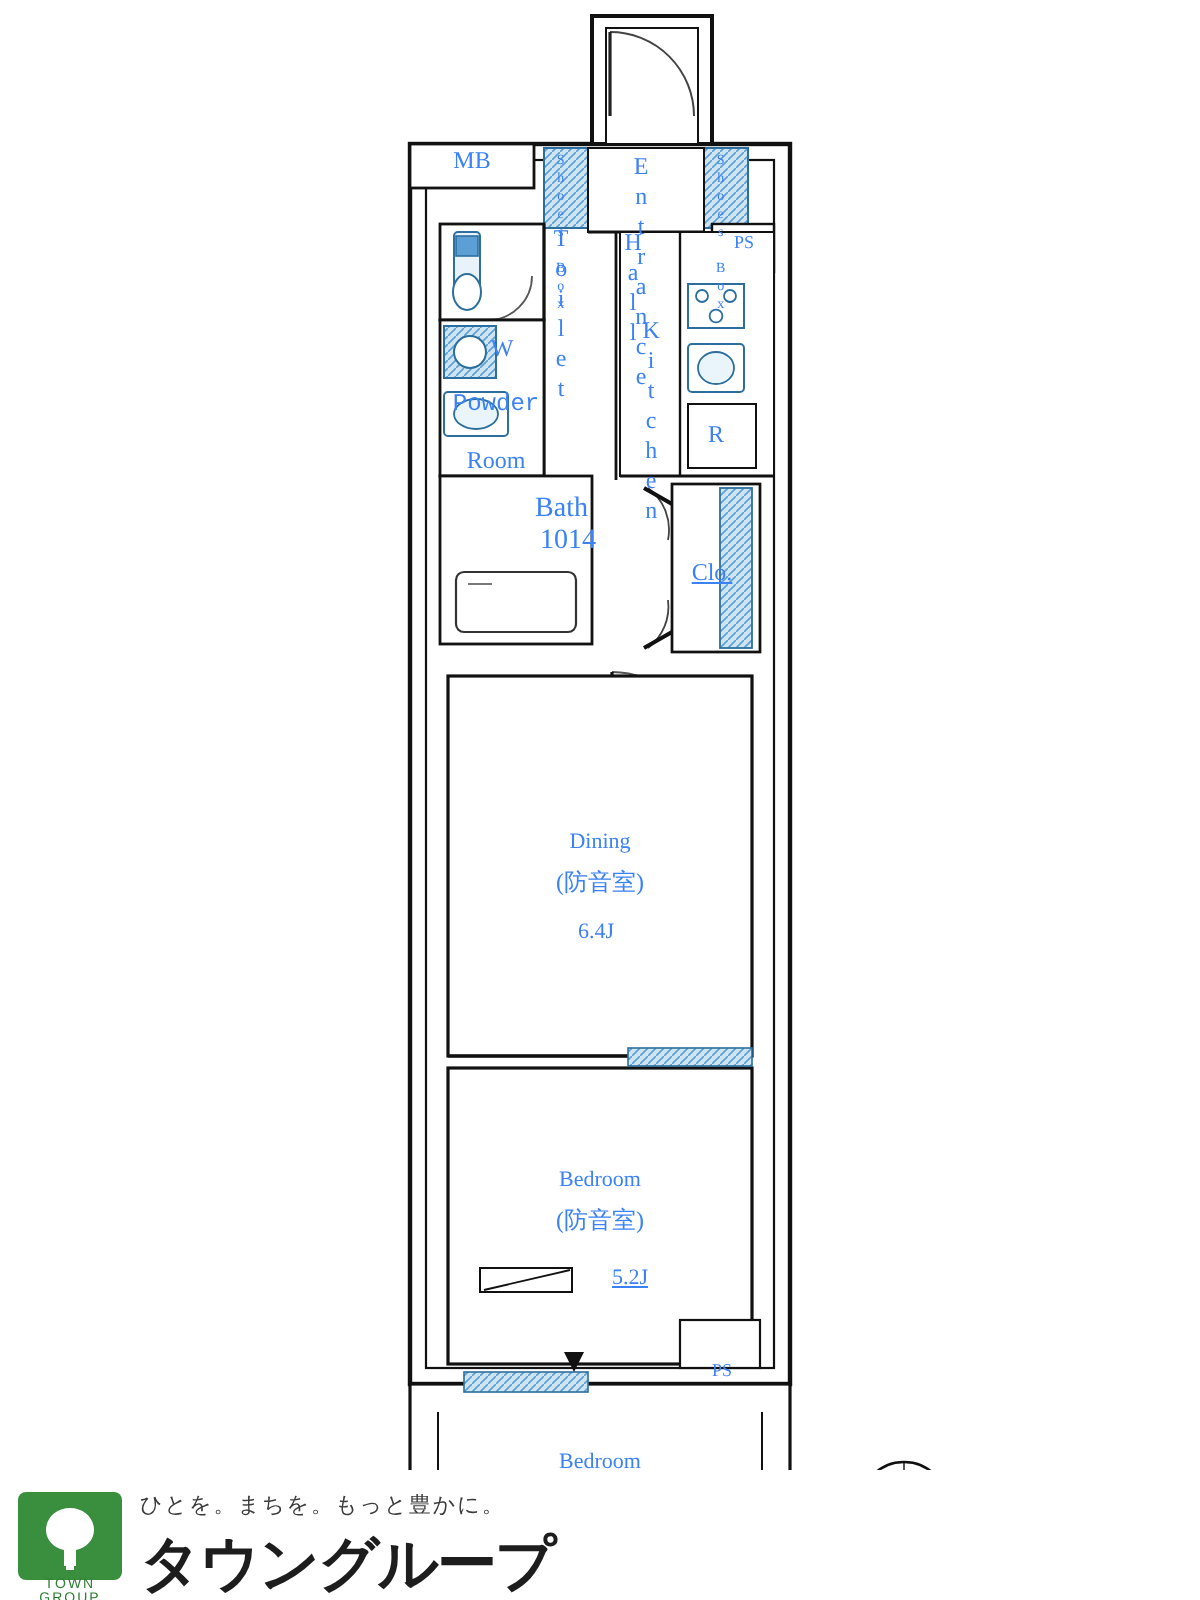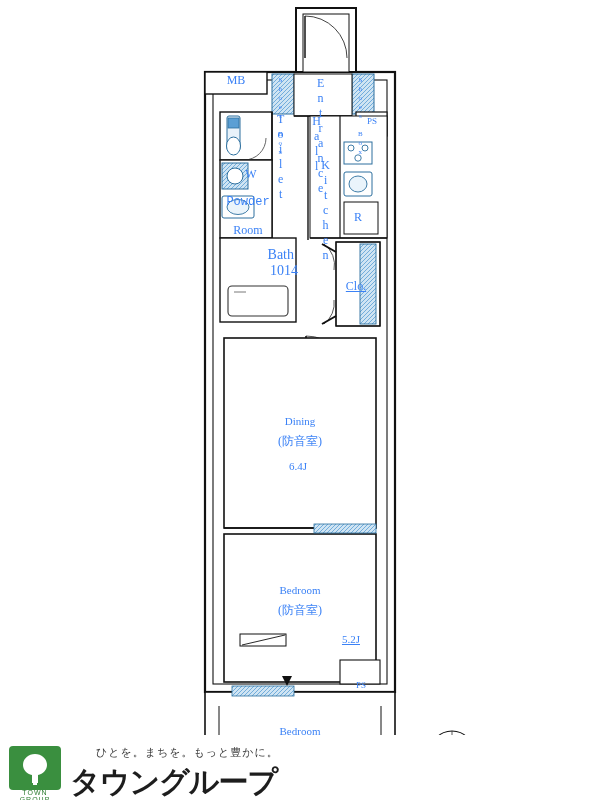--- a/index.html
+++ b/index.html
@@ -39,21 +39,21 @@
     background:#fff;
   }
   .logo-mark{
     position:absolute;left:8px;top:10px;width:54px;height:52px;
   }
   .logo-text{
     position:absolute;left:70px;top:10px;
   }
   .logo-tag{
     font-family:"Liberation Sans", sans-serif;
-    font-size:11px;color:#3b3b3b;letter-spacing:1px;margin-left:26px;
+    font-size:11px;color:#3b3b3b;letter-spacing:1px;
   }
   .logo-main{
     font-family:"Liberation Sans", sans-serif;
     font-size:30px;font-weight:bold;color:#1d1d1d;letter-spacing:-1px;
     margin-top:2px;
   }
   .logo-sub{
     position:absolute;left:8px;top:54px;width:54px;text-align:center;
     font-family:"Liberation Sans", sans-serif;font-size:7px;color:#2f7d32;letter-spacing:1px;
   }
@@ -225,21 +225,21 @@
 <div class="lbl lg" style="left:222px;top:264px;width:76px;">1014</div>
 
 <div class="lbl md" style="left:340px;top:280px;width:32px;text-decoration:underline;">Clo.</div>
 
 <div class="lbl xl" style="left:224px;top:416px;width:152px;">Dining</div>
 <div class="lbl md" style="left:224px;top:435px;width:152px;">(防音室)</div>
 <div class="lbl xl" style="left:224px;top:461px;width:148px;">6.4J</div>
 
 <div class="lbl xl" style="left:224px;top:585px;width:152px;">Bedroom</div>
 <div class="lbl md" style="left:224px;top:604px;width:152px;">(防音室)</div>
-<div class="lbl xl" style="left:270px;top:634px;width:90px;text-align:right;text-decoration:underline;">5.2J</div>
+<div class="lbl xl" style="left:270px;top:634px;width:90px;text-align:center;text-decoration:underline;">5.2J</div>
 
 <div class="lbl sm" style="left:348px;top:681px;width:26px;">PS</div>
 
 <div class="lbl xl" style="left:225px;top:726px;width:150px;">Bedroom</div>
 
 <svg id="compass" viewBox="0 0 70 70">
   <circle cx="32" cy="35" r="22" fill="#ffffff" stroke="#111" stroke-width="1.2"></circle>
   <line x1="32" y1="13" x2="32" y2="57" stroke="#111" stroke-width="0.7"></line>
   <line x1="10" y1="35" x2="54" y2="35" stroke="#111" stroke-width="0.7"></line>
   <polygon points="10,35 48,26 36,35 48,44" fill="#111"></polygon>

